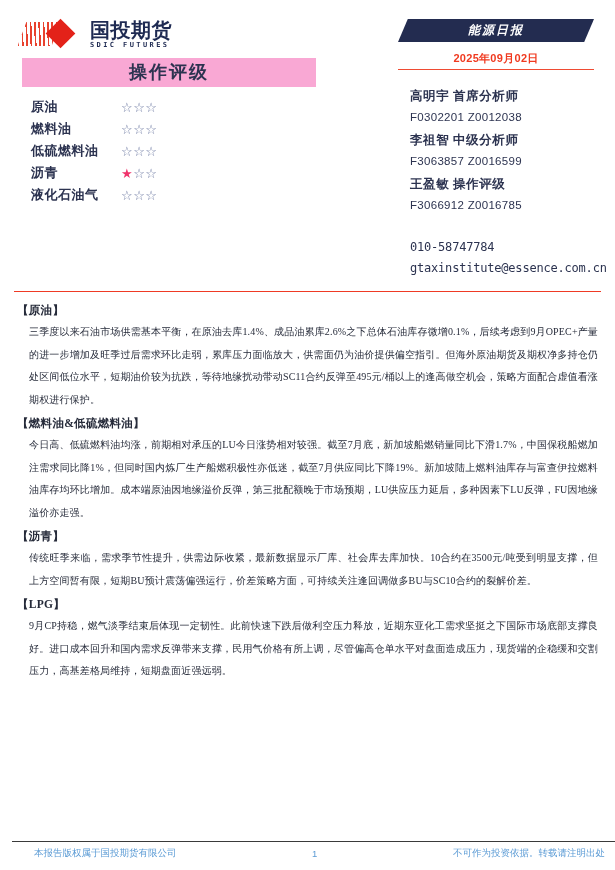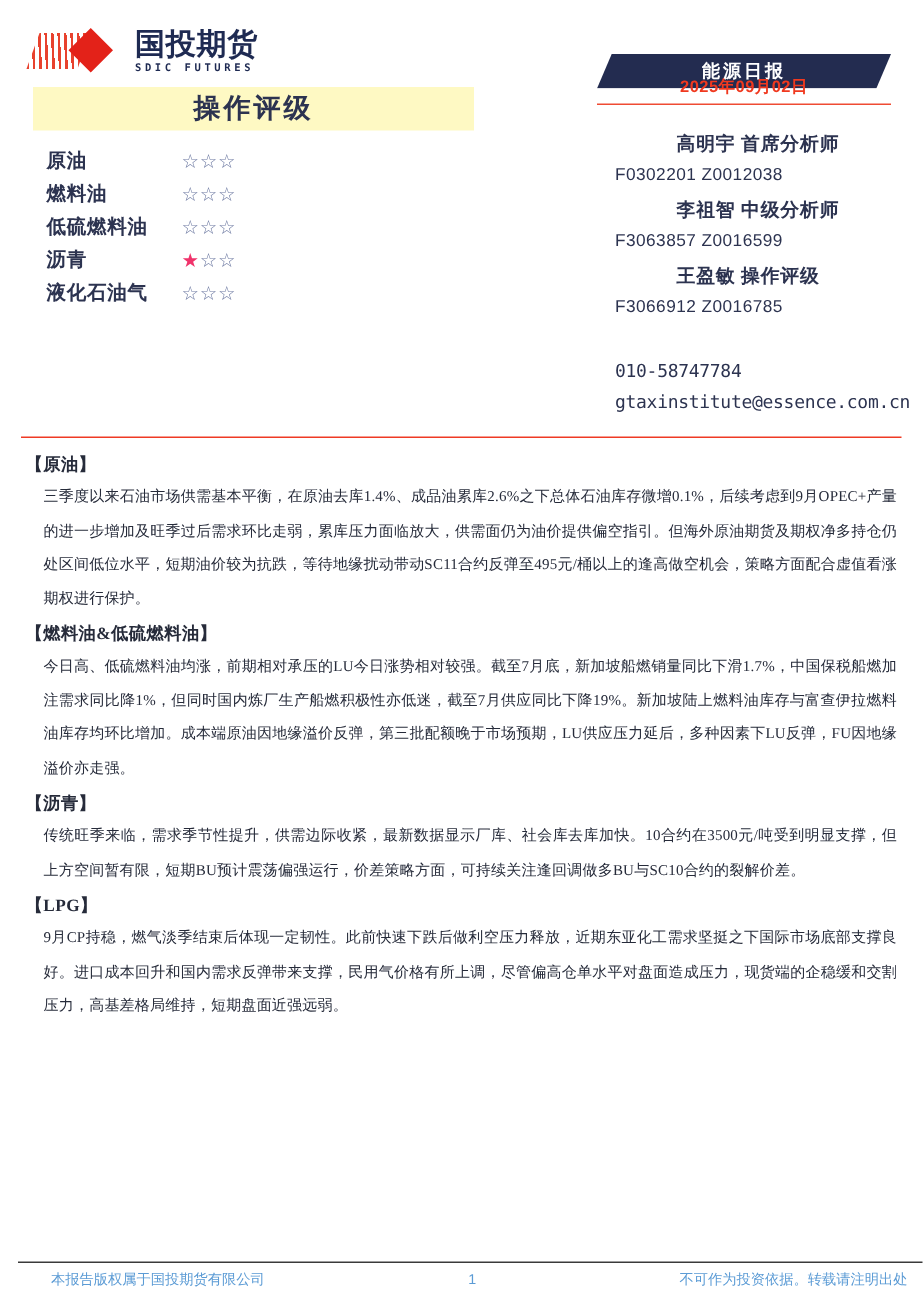--- a/index.html
+++ b/index.html
@@ -89,21 +89,21 @@
   }
 
   
   .rating-card {
     position: absolute;
     left: 22px;
     top: 58px;
     width: 294px;
   }
   .rating-title {
-    background: #fef9c3;
+    background: #f9a8d4;
     height: 29px;
     line-height: 29px;
     text-align: center;
     font-size: 18px;
     font-weight: bold;
     color: #2c3350;
     letter-spacing: 2px;
   }
   .rating-list {
     margin-top: 10px;
@@ -133,23 +133,24 @@
     color: #6f7ba3;
   }
   .star.filled {
     color: #f0336b;
   }
 
   
   .banner-wrap {
     position: absolute;
     left: 398px;
-    top: 36px;
+    top: 19px;
     width: 196px;
     height: 23px;
+    font-style: italic;
   }
   .banner {
     width: 100%;
     height: 100%;
     background: #232c50;
     clip-path: polygon(5% 0, 100% 0, 95% 100%, 0 100%);
     display: flex;
     align-items: center;
     justify-content: center;
   }
@@ -184,21 +185,20 @@
     top: 88px;
     width: 190px;
   }
   .analyst-name {
     font-size: 12.5px;
     font-weight: bold;
     color: #2c3350;
     letter-spacing: 0.6px;
     margin-bottom: 6px;
     white-space: nowrap;
-    margin-left: 41px;
   }
   .analyst-code {
     font-size: 11.5px;
     color: #2c3350;
     font-family: "Liberation Sans", sans-serif;
     letter-spacing: 0.3px;
     margin-bottom: 9px;
     white-space: nowrap;
   }
   .contact-block {

